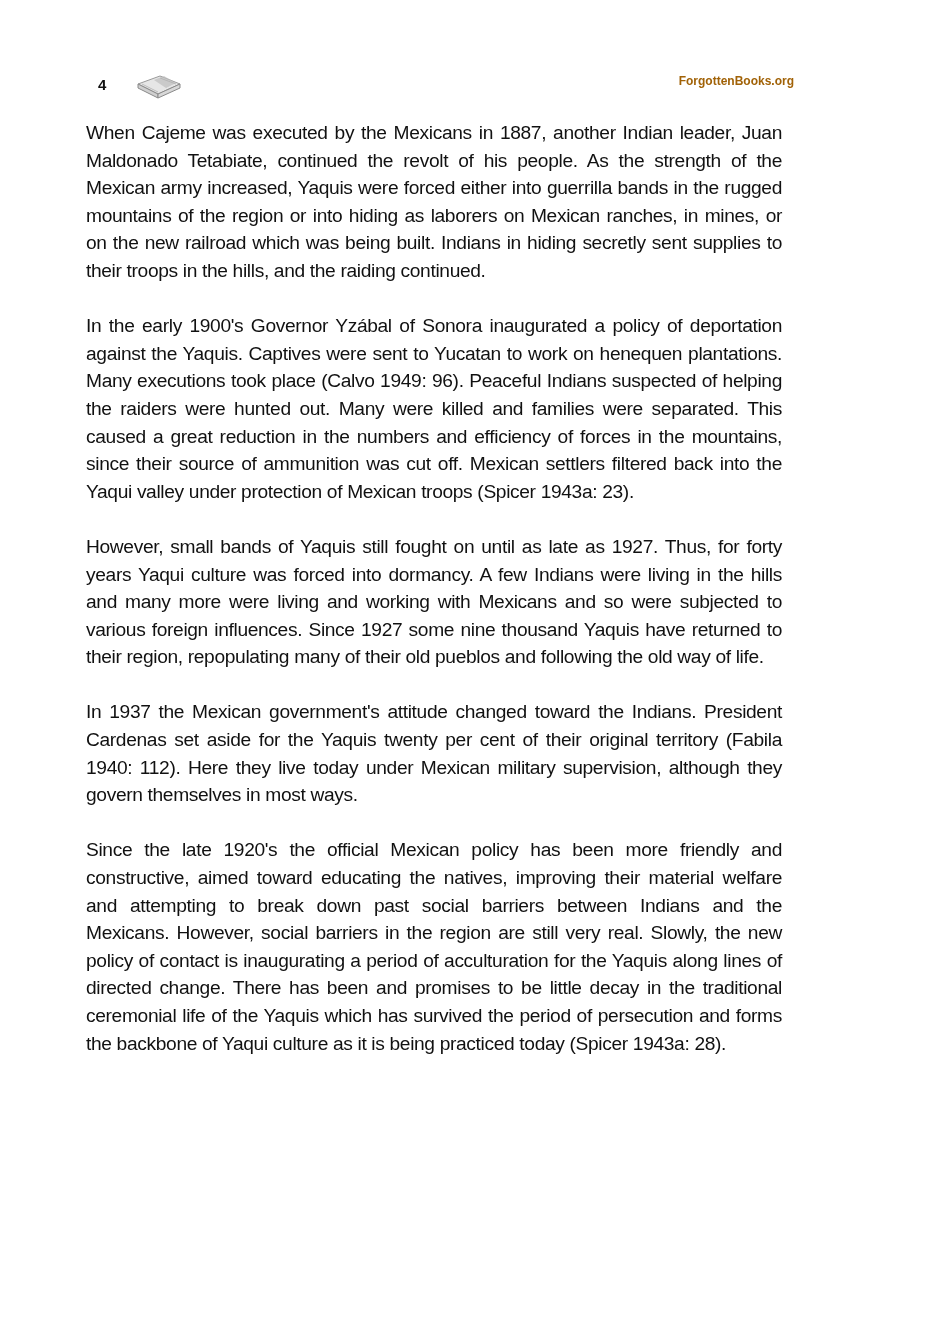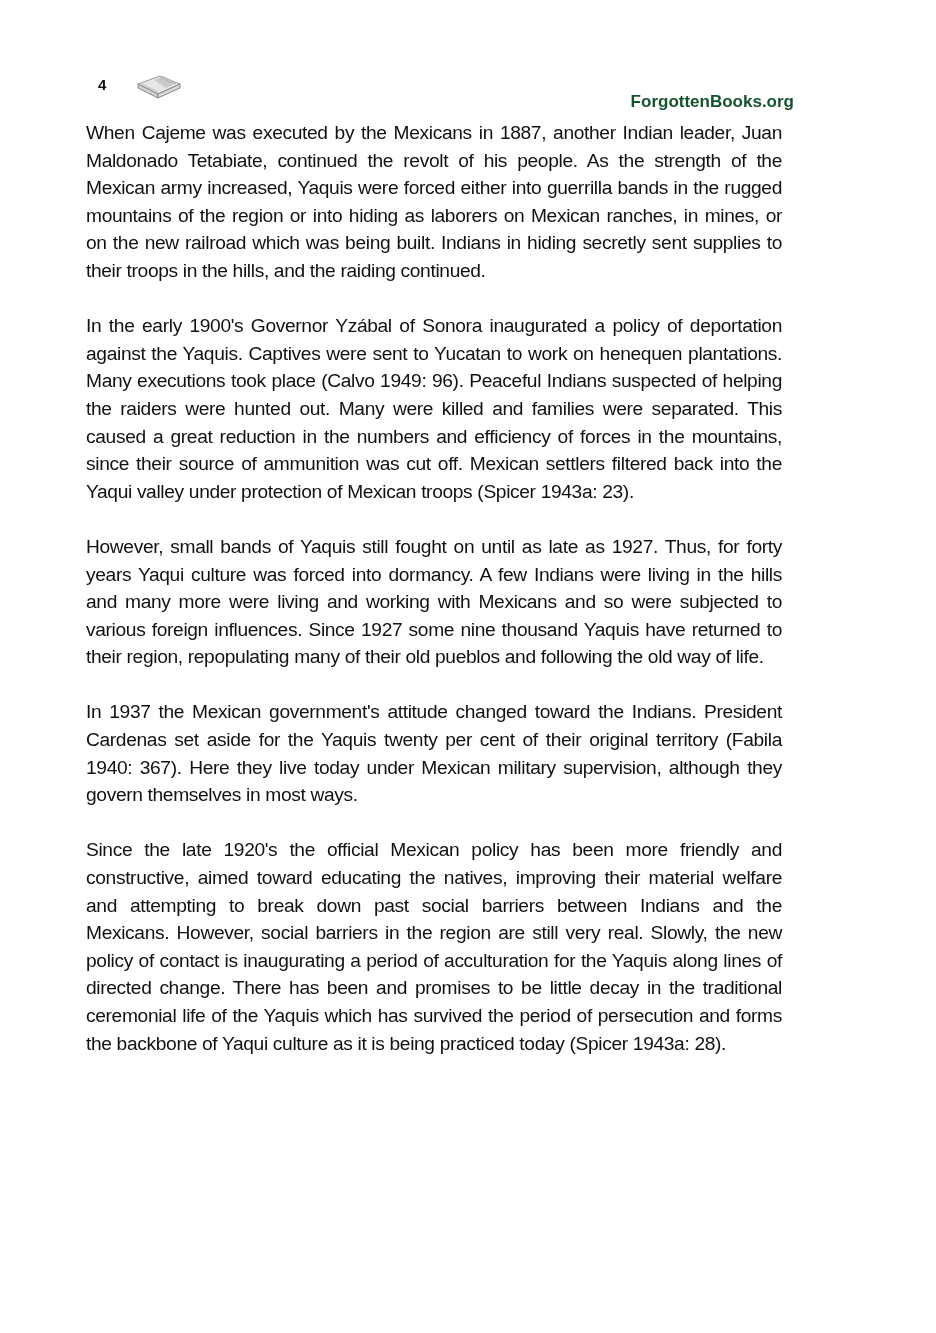--- a/index.html
+++ b/index.html
@@ -33,24 +33,24 @@
     .book-icon {
       position: absolute;
       left: 38px;
       top: 0;
       width: 46px;
       height: 26px;
     }
     .site-name {
       position: absolute;
       right: 0;
-      top: 18px;
+      top: 0;
       font-weight: bold;
-      font-size: 17px;
-      color: #14532d;
+      font-size: 12px;
+      color: #a16207;
     }
     .content {
       position: absolute;
       top: 119px;
       left: 86px;
       width: 696px;
     }
     .para {
       margin: 0 0 27.6px 0;
       font-size: 19.2px;
@@ -77,15 +77,15 @@
       <line x1="24" y1="4" x2="40" y2="10" stroke="#b0b0b0" stroke-width="0.8"></line>
     </svg>
   </span>
   <span class="site-name">ForgottenBooks.org</span>
 </div>
 
 <div class="content">
   <p class="para">When Cajeme was executed by the Mexicans in 1887, another Indian leader, Juan Maldonado Tetabiate, continued the revolt of his people. As the strength of the Mexican army increased, Yaquis were forced either into guerrilla bands in the rugged mountains of the region or into hiding as laborers on Mexican ranches, in mines, or on the new railroad which was being built. Indians in hiding secretly sent supplies to their troops in the hills, and the raiding continued.</p>
   <p class="para">In the early 1900's Governor Yzábal of Sonora inaugurated a policy of deportation against the Yaquis. Captives were sent to Yucatan to work on henequen plantations. Many executions took place (Calvo 1949: 96). Peaceful Indians suspected of helping the raiders were hunted out. Many were killed and families were separated. This caused a great reduction in the numbers and efficiency of forces in the mountains, since their source of ammunition was cut off. Mexican settlers filtered back into the Yaqui valley under protection of Mexican troops (Spicer 1943a: 23).</p>
   <p class="para">However, small bands of Yaquis still fought on until as late as 1927. Thus, for forty years Yaqui culture was forced into dormancy. A few Indians were living in the hills and many more were living and working with Mexicans and so were subjected to various foreign influences. Since 1927 some nine thousand Yaquis have returned to their region, repopulating many of their old pueblos and following the old way of life.</p>
-  <p class="para">In 1937 the Mexican government's attitude changed toward the Indians. President Cardenas set aside for the Yaquis twenty per cent of their original territory (Fabila 1940: 367). Here they live today under Mexican military supervision, although they govern themselves in most ways.</p>
+  <p class="para">In 1937 the Mexican government's attitude changed toward the Indians. President Cardenas set aside for the Yaquis twenty per cent of their original territory (Fabila 1940: 112). Here they live today under Mexican military supervision, although they govern themselves in most ways.</p>
   <p class="para">Since the late 1920's the official Mexican policy has been more friendly and constructive, aimed toward educating the natives, improving their material welfare and attempting to break down past social barriers between Indians and the Mexicans. However, social barriers in the region are still very real. Slowly, the new policy of contact is inaugurating a period of acculturation for the Yaquis along lines of directed change. There has been and promises to be little decay in the traditional ceremonial life of the Yaquis which has survived the period of persecution and forms the backbone of Yaqui culture as it is being practiced today (Spicer 1943a: 28).</p>
 </div>
 
 </body></html>

